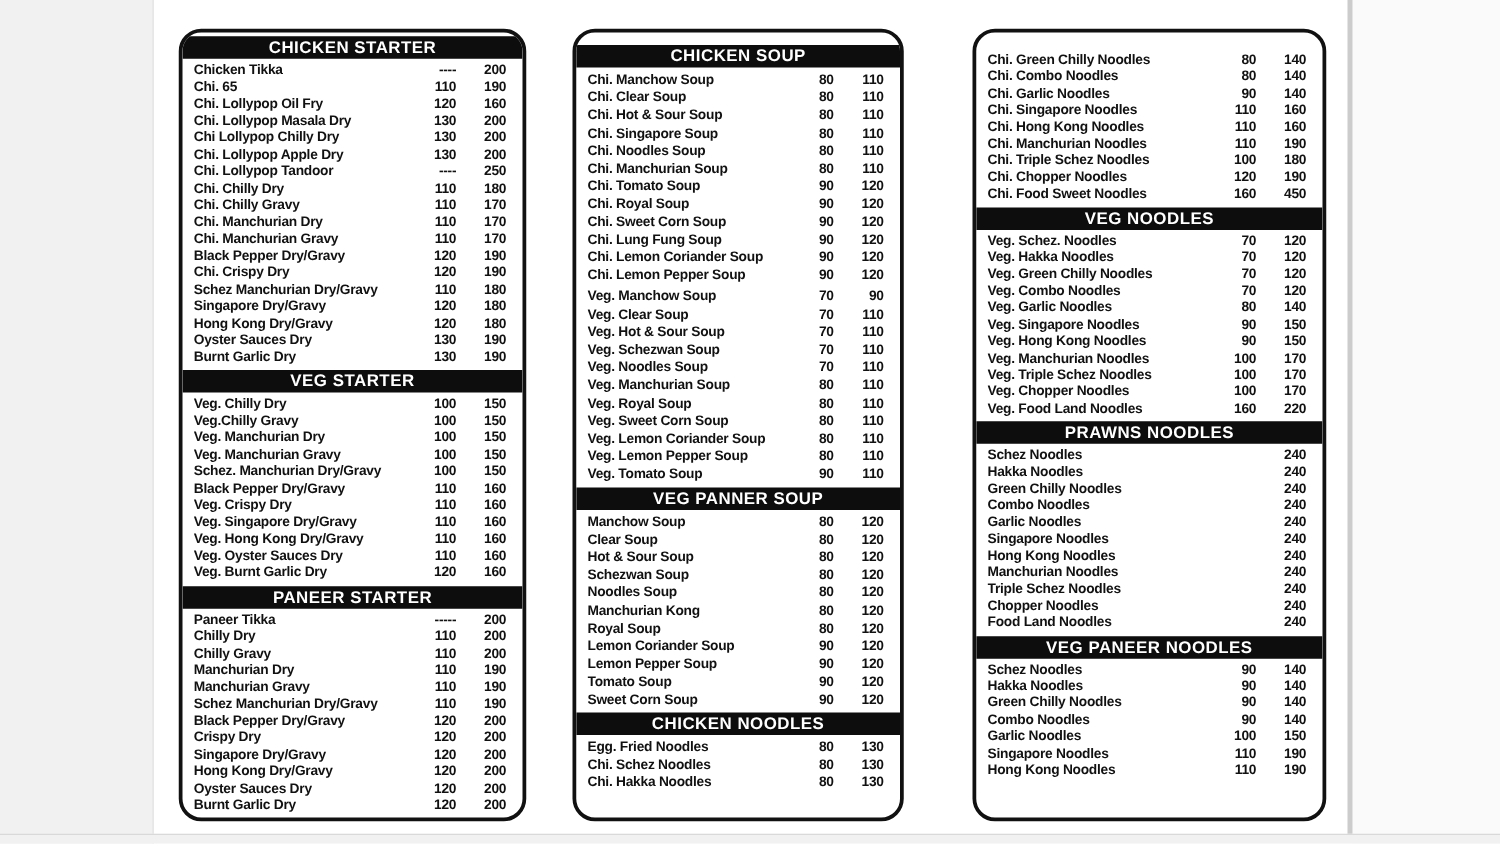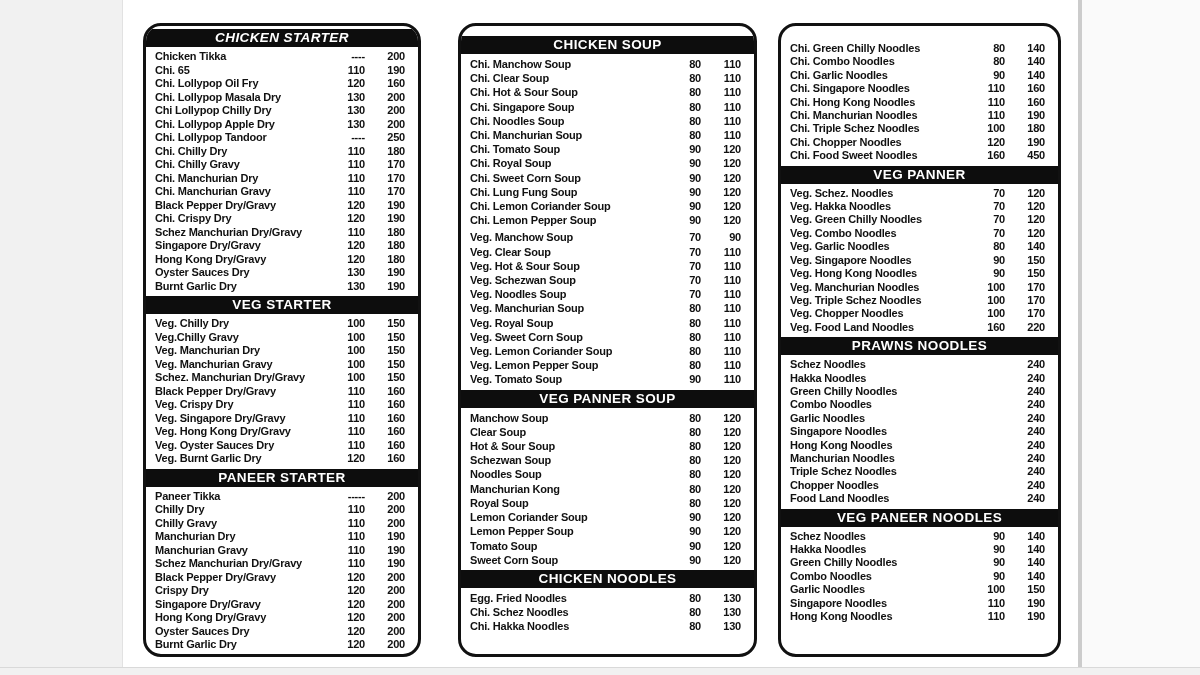--- a/index.html
+++ b/index.html
@@ -36,37 +36,37 @@
     height: 634px;
     box-sizing: border-box;
     background: var(--panel-bg);
     border: 3px solid var(--ink);
     border-radius: 18px;
     overflow: hidden;
     display: flex;
     flex-direction: column;
   }
   .panel-left   { left: 143px; width: 278px; --lh: 13.5px; }
-  .panel-middle { left: 458px; width: 299px; --lh: 14.2px; }
+  .panel-middle { left: 458px; width: 265px; --lh: 14.2px; }
   .panel-right  { left: 778px; width: 283px; --lh: 13.4px; }
 
   .section-header {
     flex: none;
     background: var(--header-bg);
     color: #ffffff;
     text-align: center;
     font-weight: bold;
     font-size: 13.5px;
     height: 18px;
     line-height: 18px;
     letter-spacing: 0.4px;
     margin: 2px 0 1px 0;
     white-space: nowrap;
   }
-  .panel-left .section-header:first-child   { margin-top: 3px; font-style: italic; }
+  .panel-left .section-header:first-child   { margin-top: 3px; }
   .panel-middle .section-header:first-child { margin-top: 10px; }
   .top-spacer { flex: none; height: 14px; }
 
   .item-list { flex: none; padding: 2px 0 1px 0; }
   .item-row {
     display: flex;
     align-items: baseline;
     padding: 0 13px 0 9px;
     line-height: var(--lh);
     font-size: 11px;
@@ -544,21 +544,21 @@
           <span class="item-name">Chi. Chopper Noodles</span>
           <span class="price p1">120</span>
           <span class="price p2">190</span>
         </div>
         <div class="item-row">
           <span class="item-name">Chi. Food Sweet Noodles</span>
           <span class="price p1">160</span>
           <span class="price p2">450</span>
         </div>
       </div>
-      <div class="section-header">VEG PANNER</div>
+      <div class="section-header">VEG NOODLES</div>
       <div class="item-list">
         <div class="item-row">
           <span class="item-name">Veg. Schez. Noodles</span>
           <span class="price p1">70</span>
           <span class="price p2">120</span>
         </div>
         <div class="item-row">
           <span class="item-name">Veg. Hakka Noodles</span>
           <span class="price p1">70</span>
           <span class="price p2">120</span>

